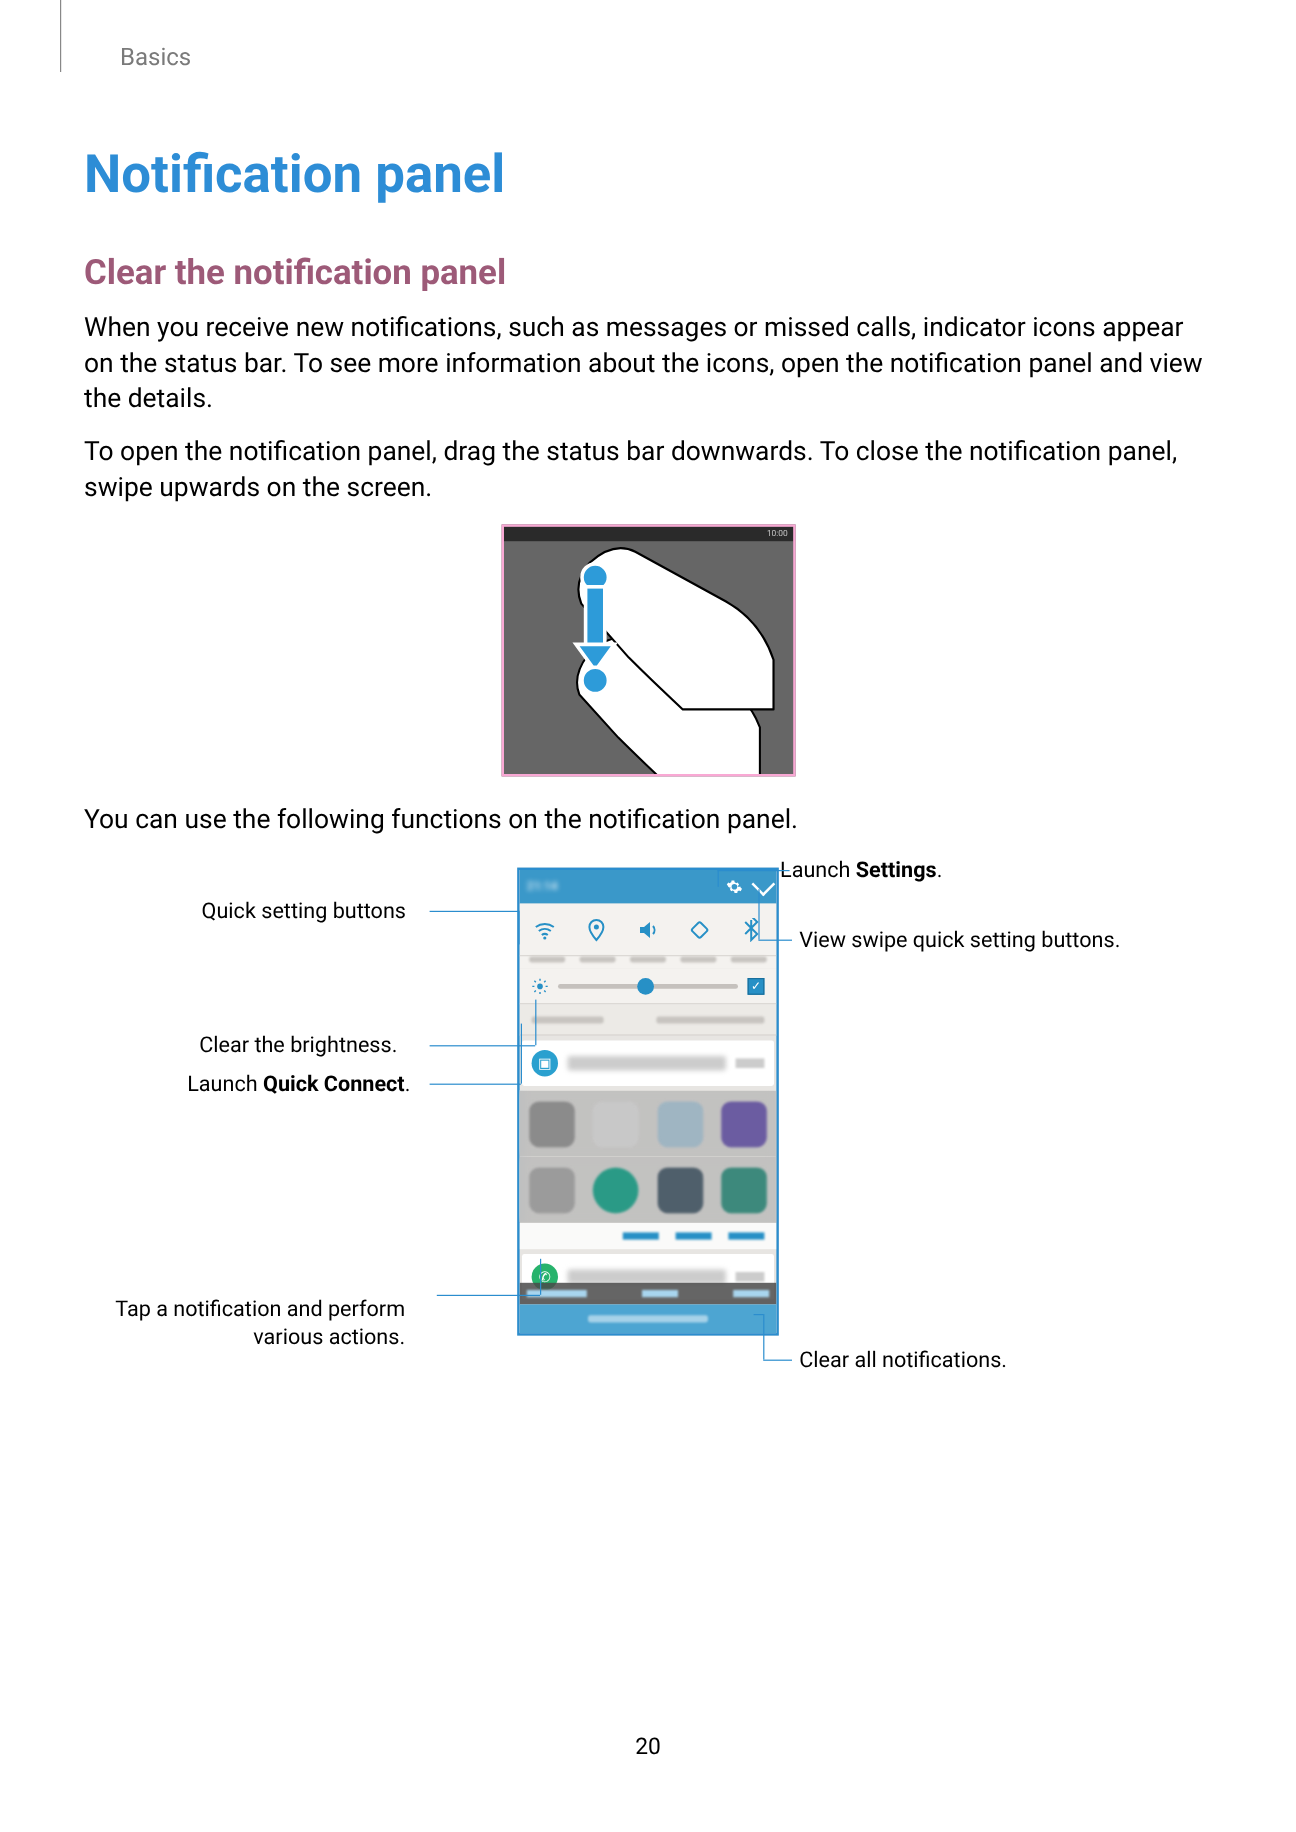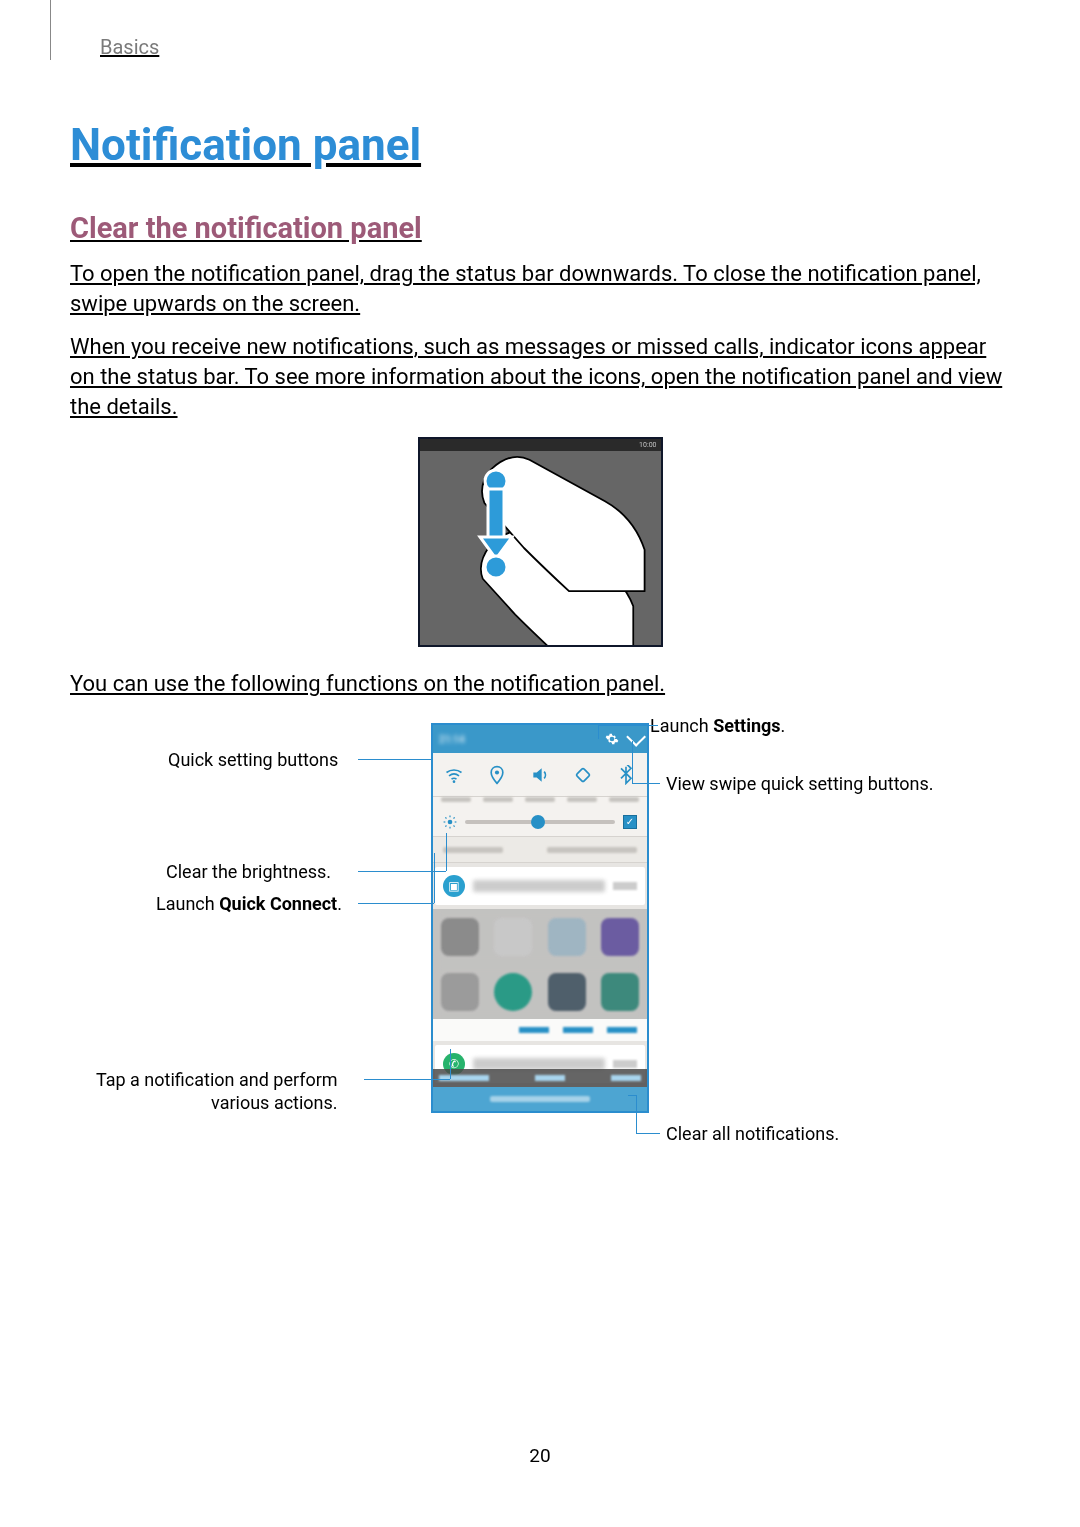--- a/index.html
+++ b/index.html
@@ -8,21 +8,20 @@
     height: 1527px;
     background: #ffffff;
     font-family: -apple-system, "Segoe UI", Roboto, Arial, sans-serif;
     color: #000;
     position: relative;
   }
   .page {
     padding: 35px 70px 0 70px;
     position: relative;
     height: 100%;
-    text-decoration: underline;
   }
   .left-rule {
     position: absolute;
     left: 50px;
     top: 0;
     width: 1px;
     height: 60px;
     background: #888;
   }
   .breadcrumb {
@@ -48,21 +47,21 @@
     line-height: 1.35;
     color: #000;
     margin-bottom: 14px;
   }
   
   .figure1 {
     width: 245px;
     height: 210px;
     margin: 16px auto 22px auto;
     background: #666;
-    border: 2px solid #0f172a;
+    border: 2px solid #f9a8d4;
     position: relative;
     overflow: hidden;
   }
   .figure1 .statusbar {
     position: absolute; top:0; left:0; right:0; height:12px;
     background:#2a2a2a;
     display:flex; justify-content:flex-end; align-items:center;
     padding-right:4px;
   }
   .figure1 .statusbar span { color:#fff; font-size:7px; opacity:.7; }
@@ -240,22 +239,22 @@
 </head>
 <body>
 
 <div class="page">
   <div class="left-rule"></div>
   <div class="breadcrumb">Basics</div>
 
   <h1 class="title">Notification panel</h1>
   <h2 class="subtitle">Clear the notification panel</h2>
 
+  <p class="body">When you receive new notifications, such as messages or missed calls, indicator icons appear on the status bar. To see more information about the icons, open the notification panel and view the details.</p>
   <p class="body">To open the notification panel, drag the status bar downwards. To close the notification panel, swipe upwards on the screen.</p>
-  <p class="body">When you receive new notifications, such as messages or missed calls, indicator icons appear on the status bar. To see more information about the icons, open the notification panel and view the details.</p>
 
   <div class="figure1">
     <div class="statusbar">
       <span>10:00</span>
     </div>
 
     <svg class="hand hand2" viewBox="0 0 200 160">
       <path class="hand-shape" d="M20,30 Q40,8 62,14 L140,50 Q175,66 188,100 L188,158 L100,158 Q70,130 50,110 L12,68 Q5,50 20,30 Z"></path>
     </svg>
 
@@ -389,21 +388,21 @@
     <div class="callout left" style="left:86px; top:148px;">Clear the brightness.</div>
     <div class="lead h" style="left:278px; top:158px; width:88px;"></div>
     <div class="lead v" style="left:366px; top:120px; height:38px;"></div>
 
     <div class="callout left" style="left:76px; top:180px;">
       <span>Launch </span><strong>Quick Connect</strong><span>.</span>
     </div>
     <div class="lead h" style="left:278px; top:190px; width:76px;"></div>
     <div class="lead v" style="left:354px; top:140px; height:50px;"></div>
 
-    <div class="callout left" style="left:16px; top:356px; line-height:1.25;">
+    <div class="callout left" style="left:16px; top:368px; line-height:1.25;">
       <span>Tap a notification and perform</span><br><span>various actions.</span>
     </div>
     <div class="lead h" style="left:284px; top:366px; width:86px;"></div>
     <div class="lead v" style="left:370px; top:336px; height:30px;"></div>
 
     <div class="callout right" style="left:570px; top:2px;">
       <span>Launch </span><strong>Settings</strong><span>.</span>
     </div>
     <div class="lead v" style="left:518px; top:12px; height:14px;"></div>
     <div class="lead h" style="left:518px; top:12px; width:60px;"></div>

